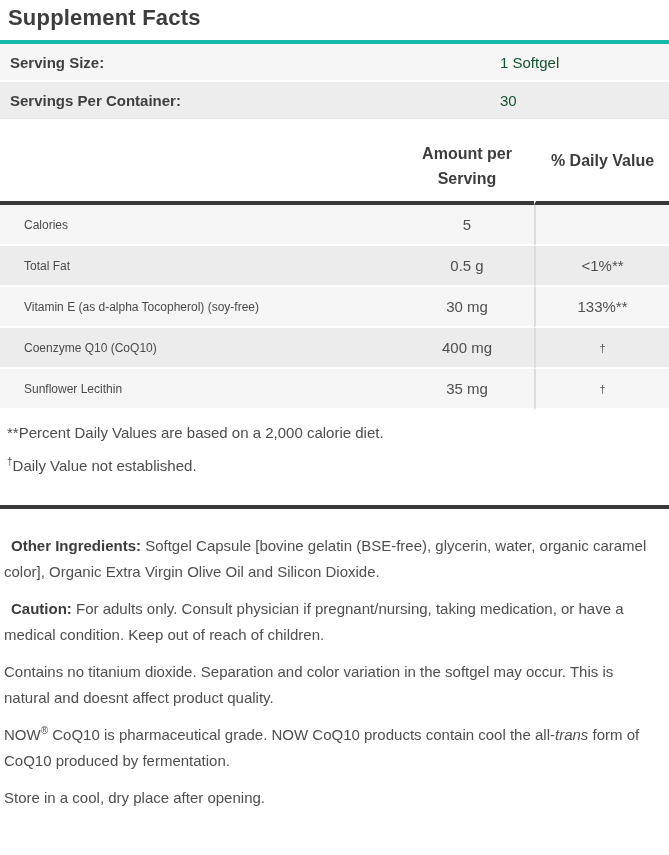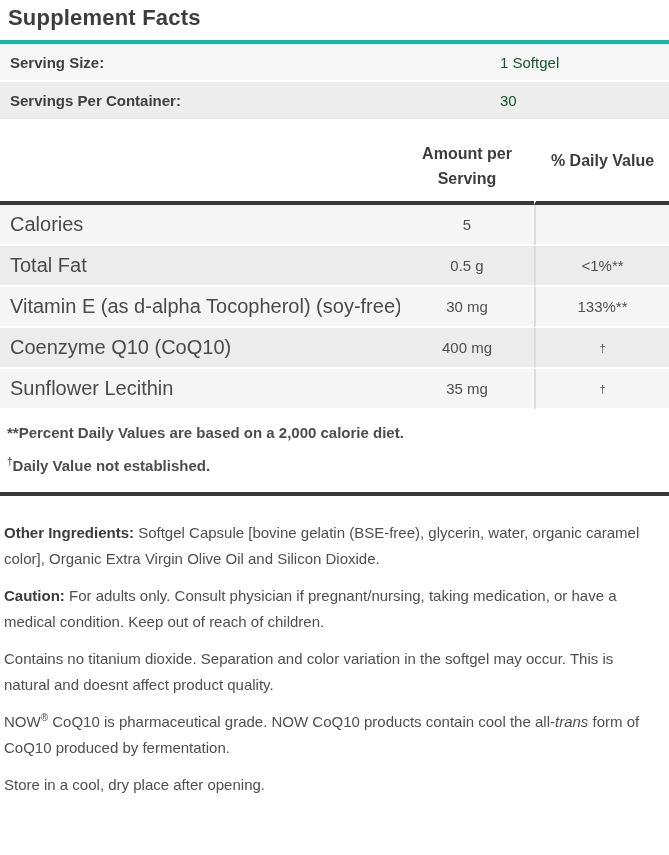--- a/index.html
+++ b/index.html
@@ -77,22 +77,22 @@
   .facts-table tbody td {
     height: 37px;
     border-bottom: 2px solid #ffffff;
     vertical-align: middle;
     font-size: 15px;
     color: #4f4f4f;
   }
   .facts-table tbody tr:nth-child(odd) td  { background: #f5f5f5; }
   .facts-table tbody tr:nth-child(even) td { background: #ececec; }
   .facts-table td.c1 {
-    padding-left: 10px;
-    font-size: 20px;
+    padding-left: 24px;
+    font-size: 12px;
     color: #4a4a4a;
     overflow: hidden;
     white-space: nowrap;
   }
   .facts-table td.c2 { text-align: center; }
   .facts-table td.c3 {
     text-align: center;
     border-left: 2px solid #dcdcdc;
   }
   .facts-table td.c3.small {
@@ -102,39 +102,38 @@
   
   .footnotes {
     border-bottom: 4px solid #383838;
     padding: 14px 8px 14px 7px;
   }
   .footnote {
     font-size: 15px;
     color: #4d4d4d;
     margin: 0 0 16px 0;
     line-height: 17px;
-    font-weight: bold;
-  }
-  .footnote:last-child { margin-bottom: 4px; }
+  }
+  .footnote:last-child { margin-bottom: 17px; }
   .footnote sup {
     font-size: 10px;
     line-height: 0;
   }
   
   .info {
     padding: 24px 10px 0 4px;
   }
   .para {
     font-size: 15px;
     line-height: 26px;
     color: #4f4f4f;
     margin: 0 0 11px 0;
   }
   .para:last-child { margin-bottom: 0; }
-  .para .b { font-weight: bold; color: #3c3c3c; }
+  .para .b { font-weight: bold; color: #3c3c3c; margin-left: 7px; }
   .para .i { font-style: italic; text-align: center; }
   .para sup { font-size: 10px; line-height: 0; }
 </style>
 </head>
 <body>
 
 <div class="panel">
 
   <h1 class="title">Supplement Facts</h1>
 

